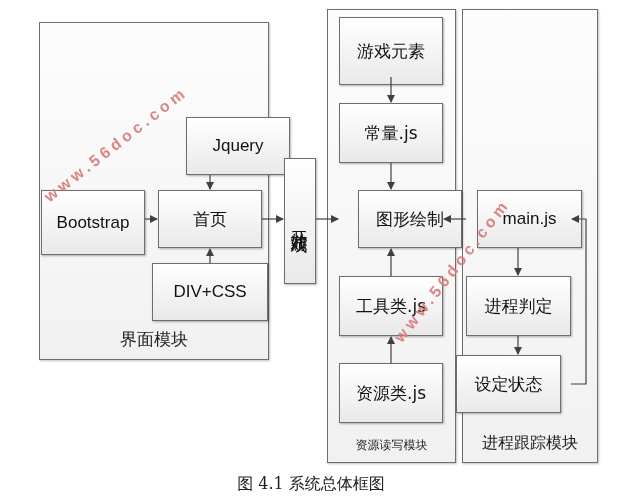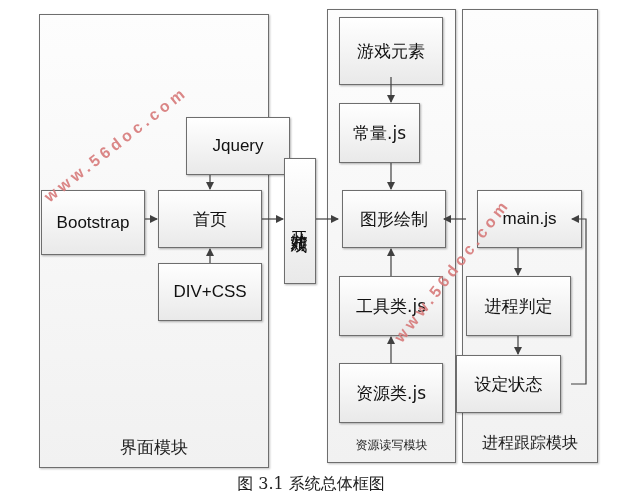--- a/index.html
+++ b/index.html
@@ -21,40 +21,40 @@
   svg.connectors { position:absolute; left:0; top:0; }
   .caption { position:absolute; left:0; right:0; top:474px; text-align:center;
              font-family:"DejaVu Serif", serif; font-size:16px; color:#222; }
   .watermark { position:absolute; font-family:"Liberation Sans", sans-serif;
                font-weight:bold; font-size:16px; color:#d77a7a; letter-spacing:4px;
                transform-origin:left bottom; white-space:nowrap; opacity:0.9; }
 </style>
 </head>
 <body>
 
-<div class="module" style="left:39px; top:14px; width:230px; height:454px;">
+<div class="module" style="left:39px; top:22px; width:230px; height:338px;">
   <div class="module-label">界面模块</div>
 </div>
 <div class="module" style="left:327px; top:9px; width:129px; height:454px;">
   <div class="module-label" style="font-size:12px;">资源读写模块</div>
 </div>
 <div class="module" style="left:462px; top:9px; width:136px; height:454px;">
   <div class="module-label" style="font-size:16px;">进程跟踪模块</div>
 </div>
 
 <div class="node latin" style="left:41px; top:190px; width:104px; height:65px;">Bootstrap</div>
 <div class="node latin" style="left:158px; top:117px; width:104px; height:58px;margin-left:28px;">Jquery</div>
 <div class="node" style="left:158px; top:190px; width:104px; height:58px;">首页</div>
-<div class="node latin" style="left:158px; top:263px; width:104px; height:58px;">DIV+CSS</div>
+<div class="node latin" style="left:152px; top:263px; width:116px; height:58px;">DIV+CSS</div>
 
 <div class="node vertical" style="left:284px; top:158px; width:32px; height:126px;">开始游戏</div>
 
 <div class="node" style="left:339px; top:17px; width:104px; height:68px;">游戏元素</div>
-<div class="node" style="left:339px; top:103px; width:81px; height:60px;text-align:center;">常量.js</div>
-<div class="node" style="left:342px; top:190px; width:104px; height:58px;">图形绘制</div>
+<div class="node" style="left:339px; top:103px; width:104px; height:60px;text-align:center;">常量.js</div>
+<div class="node" style="left:358px; top:190px; width:104px; height:58px;">图形绘制</div>
 <div class="node" style="left:339px; top:276px; width:104px; height:60px;">工具类.js</div>
 <div class="node" style="left:339px; top:363px; width:104px; height:60px;text-align:center;">资源类.js</div>
 
 <div class="node latin" style="left:466px; top:190px; width:105px; height:58px;margin-left:11px;">main.js</div>
 <div class="node" style="left:466px; top:276px; width:105px; height:60px;">进程判定</div>
 <div class="node" style="left:456px; top:355px; width:105px; height:58px;">设定状态</div>
 
 <svg class="connectors" width="622" height="503">
   <defs>
     <marker id="arr" markerWidth="8" markerHeight="8" refX="7" refY="4" orient="auto" markerUnits="userSpaceOnUse">
@@ -74,13 +74,13 @@
     <line x1="466" y1="219" x2="444" y2="219" marker-end="url(#arr)"></line>
     <line x1="518" y1="248" x2="518" y2="275" marker-end="url(#arr)"></line>
     <line x1="518" y1="336" x2="518" y2="354" marker-end="url(#arr)"></line>
     <polyline points="571,384 586,384 586,219 572,219" marker-end="url(#arr)"></polyline>
   </g>
 </svg>
 
 <div class="watermark" style="left:52px; top:188px; transform:rotate(-38deg);">www.56doc.com</div>
 <div class="watermark" style="left:405px; top:328px; transform:rotate(-52deg);">www.56doc.com</div>
 
-<div class="caption">图 3.1  系统总体框图</div>
+<div class="caption">图 4.1  系统总体框图</div>
 
 </body></html>

